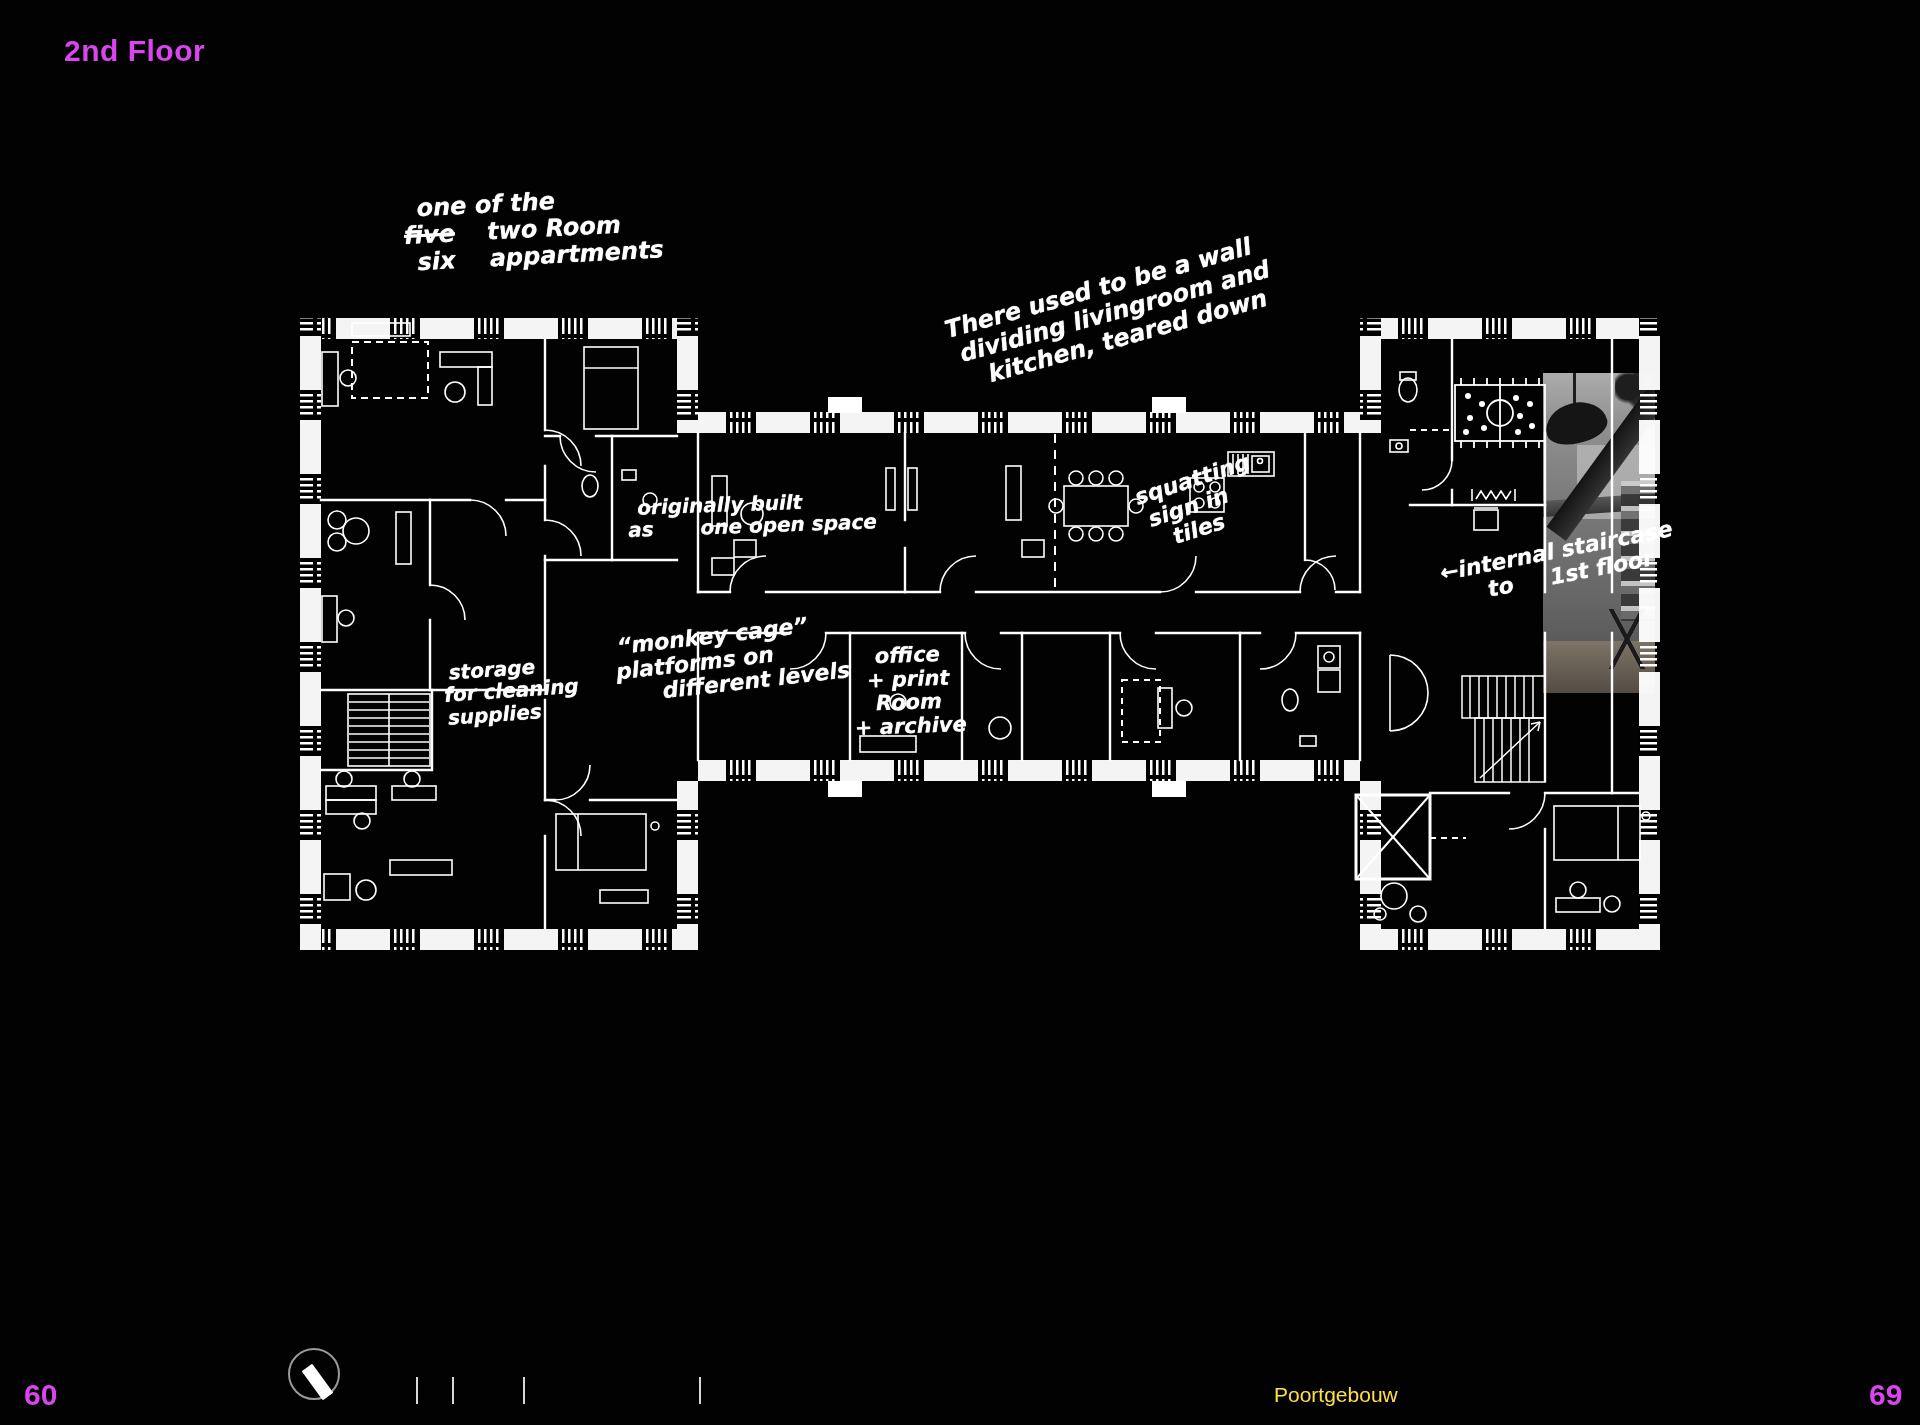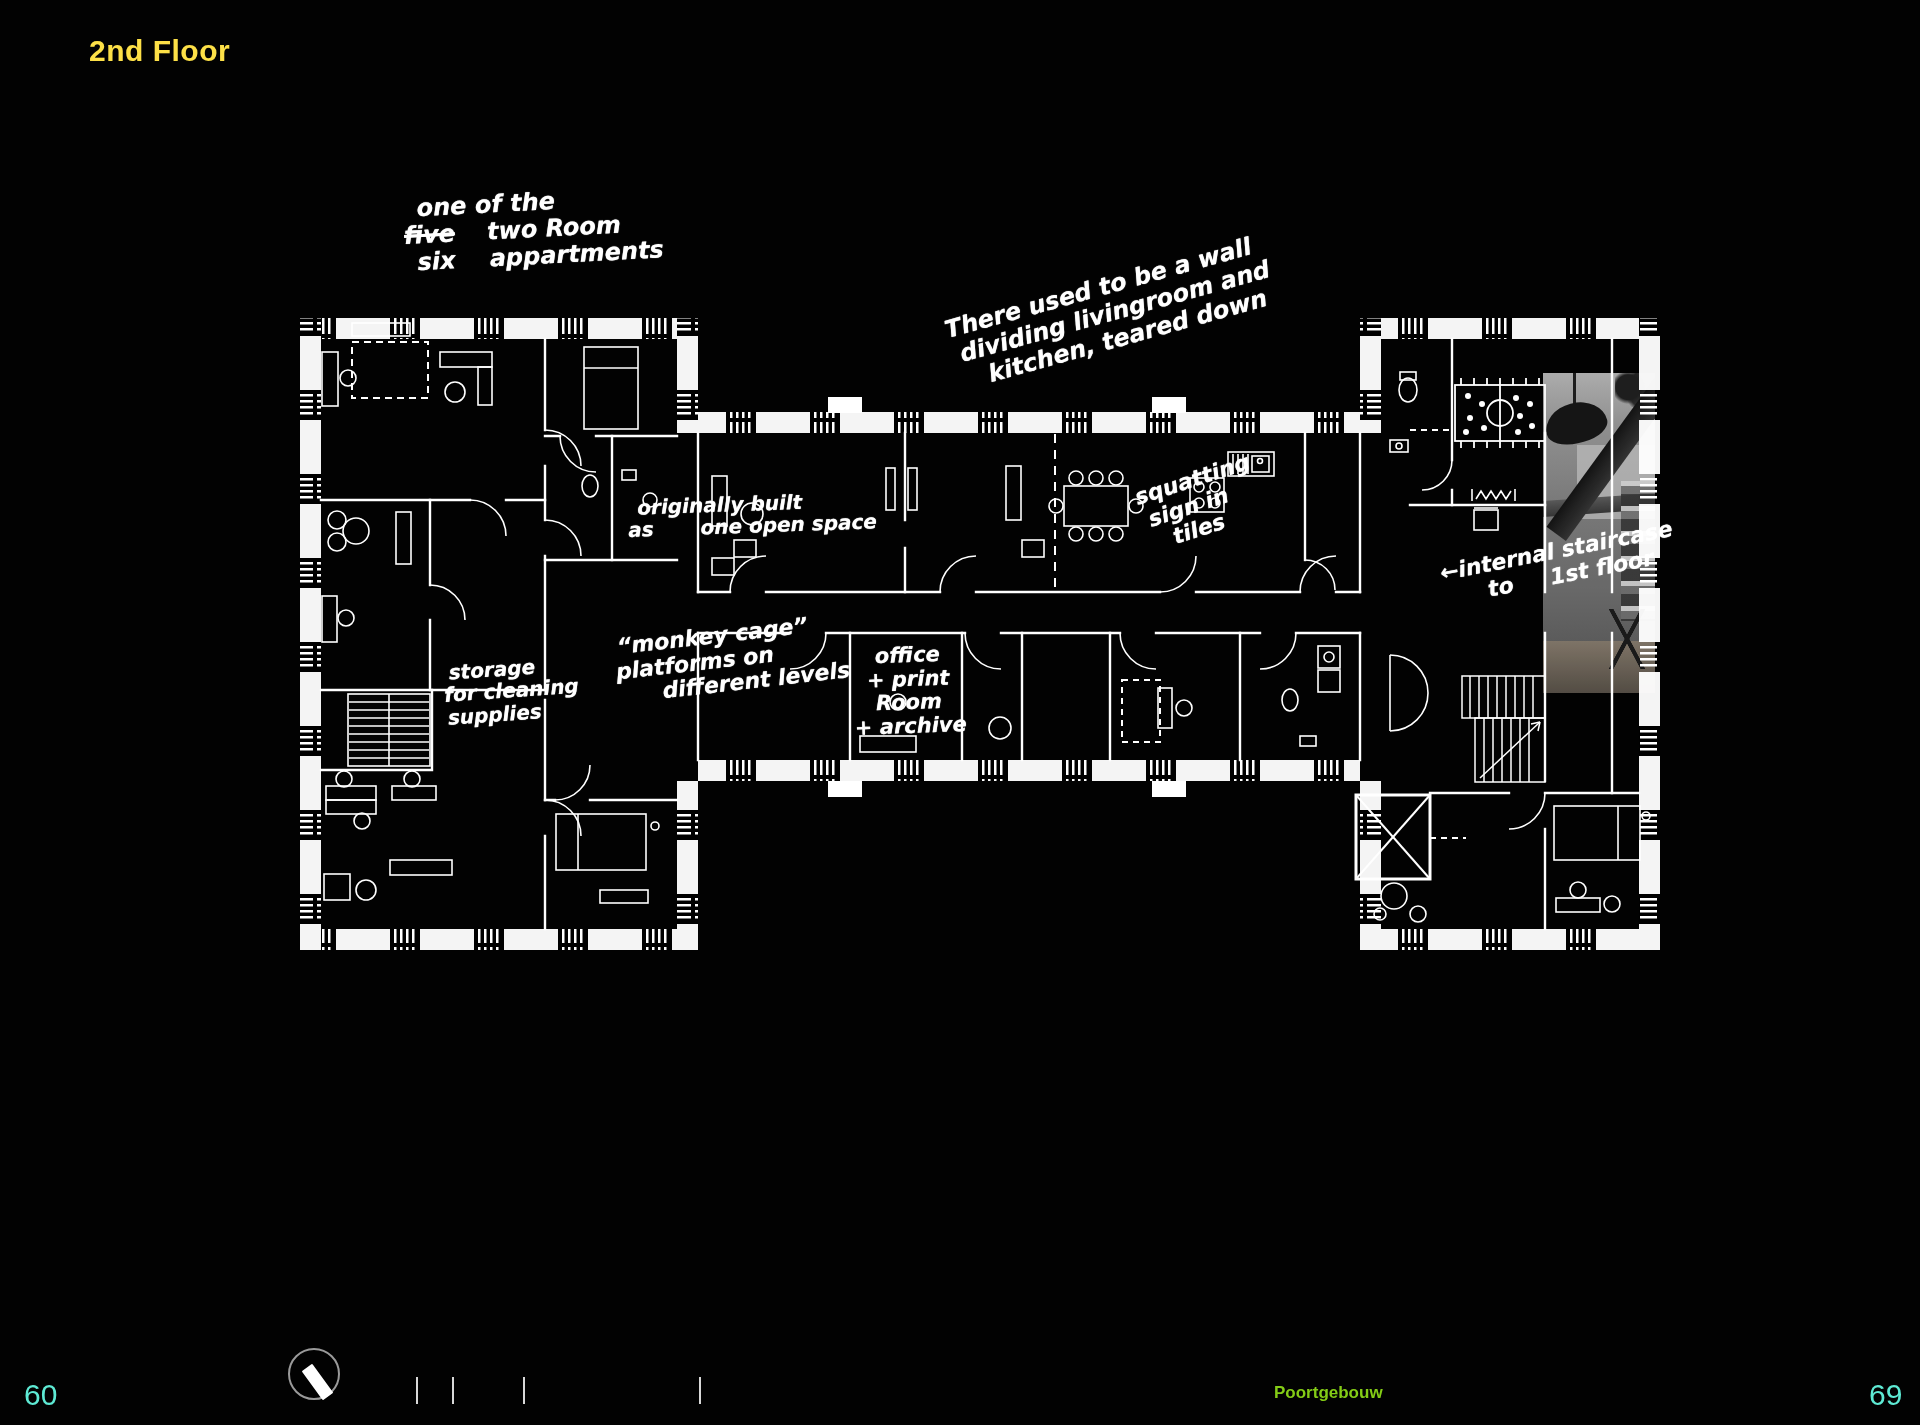--- a/index.html
+++ b/index.html
@@ -1,19 +1,19 @@
 <!DOCTYPE html>
 <html><head>
 <meta charset="utf-8">
 <style>
   html,body{margin:0;padding:0;background:#000;}
   .page{position:relative;width:1920px;height:1425px;background:#020202;overflow:hidden;
         font-family:"Liberation Sans",sans-serif;}
-  .title{position:absolute;left:64px;top:34px;color:#fde047;font-size:30px;font-weight:700;
-         letter-spacing:.5px;z-index:6;margin-left:25px;}
+  .title{position:absolute;left:64px;top:34px;color:#d946ef;font-size:30px;font-weight:700;
+         letter-spacing:.5px;z-index:6;}
   .plan{position:absolute;left:0;top:0;width:1920px;height:1425px;z-index:1;}
   
   .hand{position:absolute;color:#fff;font-family:"DejaVu Sans",sans-serif;font-weight:700;
         font-style:italic;transform-origin:0 0;white-space:nowrap;z-index:5;line-height:1.12;
         text-shadow:0 0 1px rgba(255,255,255,.8);}
   .hand .ln{display:block;}
   .hand .ind{display:inline-block;}
   .strike{text-decoration:line-through;text-decoration-thickness:3px;}
   .ann-apartments{left:402px;top:196px;font-size:24px;transform:rotate(-3deg);}
   .ann-tornwall{left:942px;top:318px;font-size:24px;transform:rotate(-15.5deg);}
@@ -40,24 +40,24 @@
            transform:rotate(-4deg);}
   .ph-stringer{right:28px;top:-20px;width:24px;height:200px;
                background:linear-gradient(90deg,#121212,#333);transform:rotate(36deg);}
   .ph-shelf{right:0;top:108px;width:34px;height:140px;opacity:.9;
             background:repeating-linear-gradient(180deg,#d9d9d9 0 5px,#707070 5px 13px,#353535 13px 25px);}
   .ph-floor{left:0;bottom:0;width:100%;height:52px;background:linear-gradient(180deg,#84796b,#564f46);}
   .ph-stand{right:10px;bottom:24px;width:36px;height:60px;
             background:linear-gradient(62deg,transparent 46%,#191919 47% 53%,transparent 54%),
                        linear-gradient(-62deg,transparent 46%,#191919 47% 53%,transparent 54%);}
   
-  .pagenum{position:absolute;color:#5eead4;font-size:30px;font-weight:400;z-index:6;}
+  .pagenum{position:absolute;color:#d946ef;font-size:30px;font-weight:700;z-index:6;}
   .pn-left{left:24px;top:1378px;}
   .pn-right{left:1869px;top:1378px;}
-  .footer-title{position:absolute;left:1274px;top:1383px;color:#84cc16;font-size:17px;font-weight:700;z-index:6;}
+  .footer-title{position:absolute;left:1274px;top:1383px;color:#fde047;font-size:21px;font-weight:400;z-index:6;}
   .compass{position:absolute;left:288px;top:1348px;width:52px;height:52px;border:2px solid #9a9a9a;
            border-radius:50%;box-sizing:border-box;z-index:6;}
   .needle{position:absolute;left:21px;top:14px;width:13px;height:36px;background:#fff;
           transform:rotate(-36deg);border-radius:1px;}
   .tick{position:absolute;top:1377px;width:2px;height:27px;background:#d8d8d8;z-index:6;}
   .t1{left:416px;} .t2{left:452px;} .t3{left:523px;} .t4{left:699px;}
 </style>
 </head>
 <body>
 

